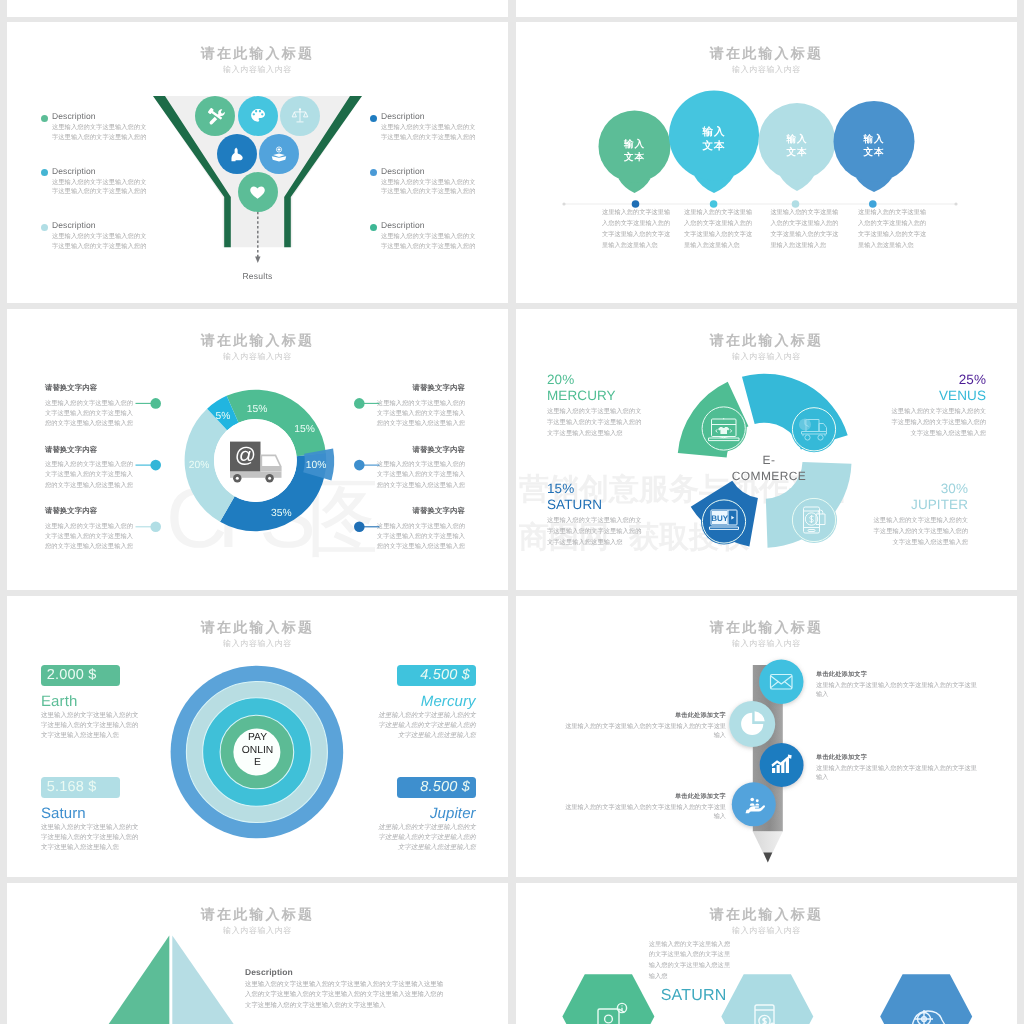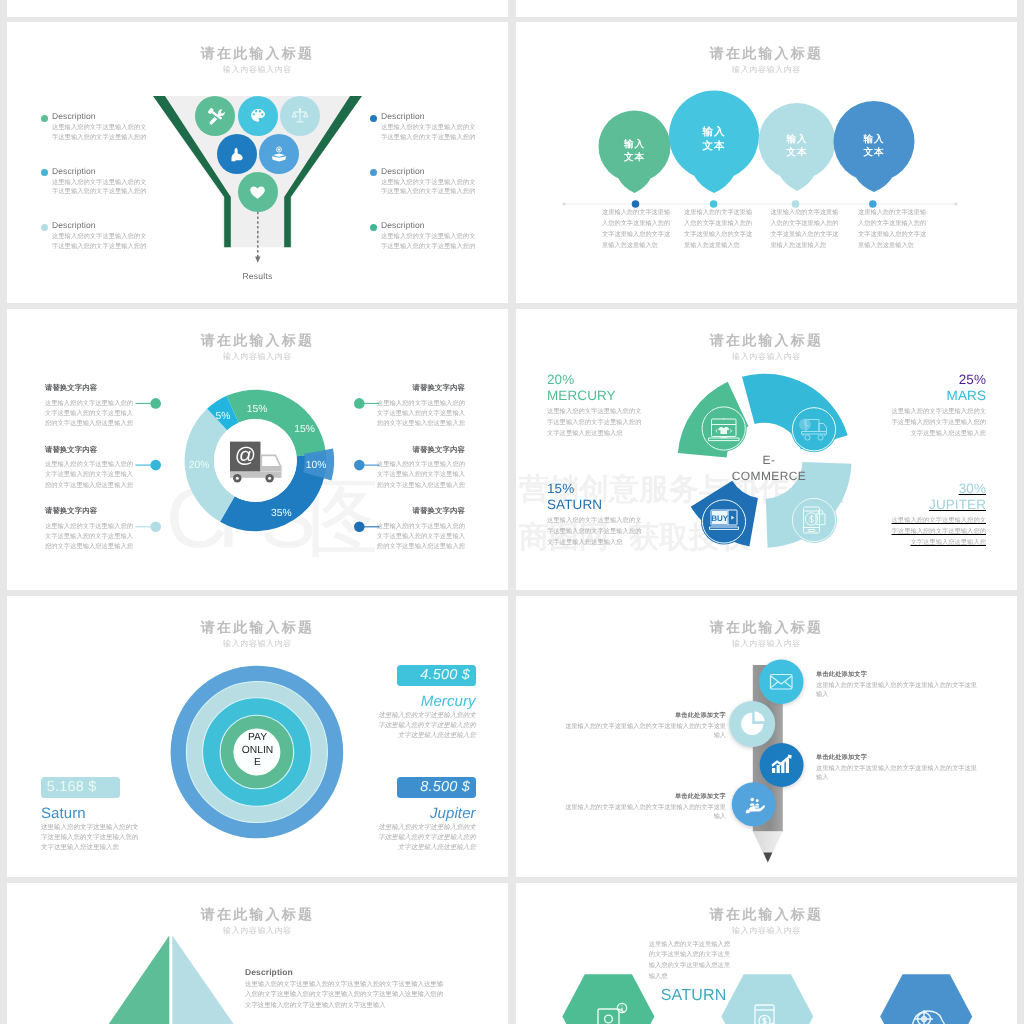--- a/index.html
+++ b/index.html
@@ -363,29 +363,29 @@
    </g>
   </svg>
 
   <div class="pwitem" style="left:31px;top:63px;width:95px;">
     <div class="pwpct" style="color:#4fbd93">20%</div>
     <div class="pwname" style="color:#4fbd93">MERCURY</div>
     <div class="pwbody">这里输入您的文字这里输入您的文字这里输入您的文字这里输入您的文字这里输入您这里输入您</div>
   </div>
   <div class="pwitem rgt" style="left:375px;top:63px;width:95px;">
     <div class="pwpct" style="color:#4c1d95">25%</div>
-    <div class="pwname" style="color:#35b9d8">MARS</div>
+    <div class="pwname" style="color:#35b9d8">VENUS</div>
     <div class="pwbody">这里输入您的文字这里输入您的文字这里输入您的文字这里输入您的文字这里输入您这里输入您</div>
   </div>
   <div class="pwitem" style="left:31px;top:172px;width:95px;">
     <div class="pwpct" style="color:#1f6fb5">15%</div>
     <div class="pwname" style="color:#1f6fb5">SATURN</div>
     <div class="pwbody">这里输入您的文字这里输入您的文字这里输入您的文字这里输入您的文字这里输入您这里输入您</div>
   </div>
-  <div class="pwitem rgt" style="left:375px;top:172px;width:95px;text-decoration:underline;">
+  <div class="pwitem rgt" style="left:357px;top:172px;width:95px;">
     <div class="pwpct" style="color:#9ed3dd">30%</div>
     <div class="pwname" style="color:#9ed3dd">JUPITER</div>
     <div class="pwbody">这里输入您的文字这里输入您的文字这里输入您的文字这里输入您的文字这里输入您这里输入您</div>
   </div>
 </div>
 
 <div class="slide" style="left:7px;top:596px;width:501px;height:281px;">
   <div class="s-title" style="top:24px;">请在此输入标题</div>
   <div class="s-sub" style="top:43px;">输入内容输入内容</div>
 
@@ -393,20 +393,25 @@
     <circle cx="249.9" cy="156" r="86.3" fill="#5ba3d9"></circle>
     <circle cx="249.9" cy="156" r="70.5" fill="#b8dde2" stroke="#d8f4f7" stroke-width="1.1"></circle>
     <circle cx="249.9" cy="156" r="54.3" fill="#3fc0d8" stroke="#d8f4f7" stroke-width="1.1"></circle>
     <circle cx="249.9" cy="156" r="36.8" fill="#5cbb95" stroke="#d8f4f7" stroke-width="1.1"></circle>
     <circle cx="249.9" cy="156" r="23.5" fill="#fbfffd"></circle>
     <text class="payon" x="250.5" y="144.2">PAY</text>
     <text class="payon" x="250.5" y="156.6">ONLIN</text>
     <text class="payon" x="250.5" y="169">E</text>
   </svg>
 
+  <div class="ringitem" style="left:34px;top:69px;">
+    <div class="ringchip" style="background:#5cbd97">2.000 $</div>
+    <div class="ringname" style="color:#5cbd97">Earth</div>
+    <div class="ringbody">这里输入您的文字这里输入您的文字这里输入您的文字这里输入您的文字这里输入您这里输入您</div>
+  </div>
   <div class="ringitem rgt" style="left:368.7px;top:69px;">
     <div class="ringchip" style="background:#3fc3dd">4.500 $</div>
     <div class="ringname" style="color:#3fc3dd">Mercury</div>
     <div class="ringbody">这里输入您的文字这里输入您的文字这里输入您的文字这里输入您的文字这里输入您这里输入您</div>
   </div>
   <div class="ringitem" style="left:34px;top:181px;">
     <div class="ringchip" style="background:#b1dee5">5.168 $</div>
     <div class="ringname" style="color:#3e8fce">Saturn</div>
     <div class="ringbody">这里输入您的文字这里输入您的文字这里输入您的文字这里输入您的文字这里输入您这里输入您</div>
   </div>

